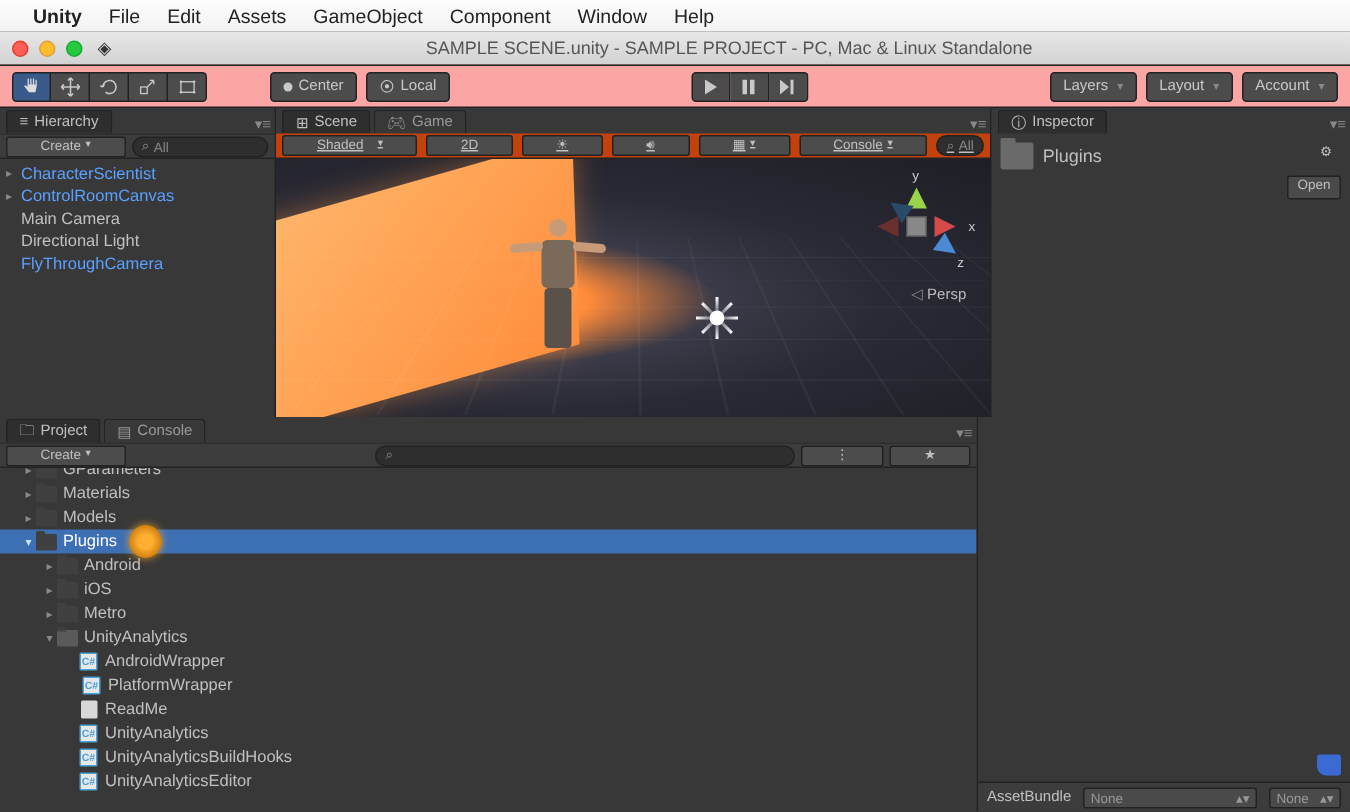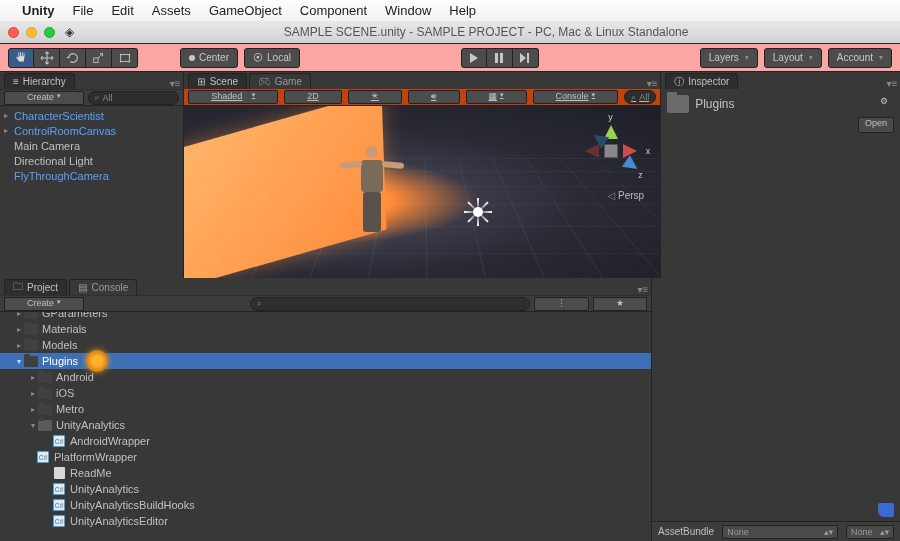--- a/index.html
+++ b/index.html
@@ -428,21 +428,21 @@
           </span>
           <span>UnityAnalytics</span>
         </div>
         <div class="proj-item" style="padding-left: 42px;">
           <span class="arrow"></span>
           <span class="ic">
             <span class="cs-ic">C#</span>
           </span>
           <span>AndroidWrapper</span>
         </div>
-        <div class="proj-item" style="padding-left: 26px;">
+        <div class="proj-item" style="padding-left: 44px;">
           <span class="arrow"></span>
           <span class="ic">
             <span class="cs-ic">C#</span>
           </span>
           <span>PlatformWrapper</span>
         </div>
         <div class="proj-item" style="padding-left: 42px;">
           <span class="arrow"></span>
           <span class="ic">
             <span class="txt-ic"></span>

